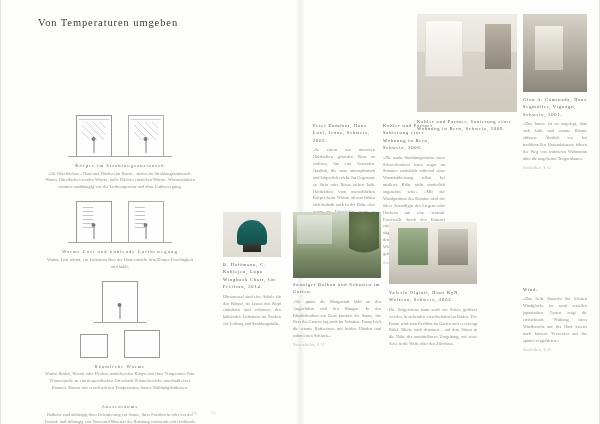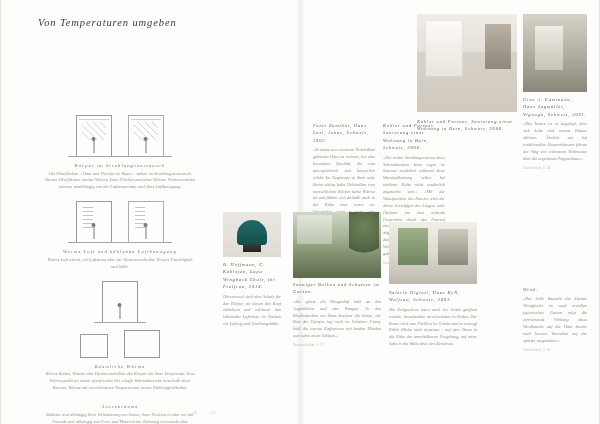--- a/index.html
+++ b/index.html
@@ -3,21 +3,21 @@
 <meta charset="utf-8">
 <style>
   html,body{margin:0;padding:0;}
   body{
     width:600px;height:424px;
     background:#fbfbf9;
     font-family:"Liberation Serif", serif;
     color:#4a4a4a;
     overflow:hidden;
   }
-  .spread{position:relative;width:600px;height:424px;background:#ffffff;font-style:italic;}
+  .spread{position:relative;width:600px;height:424px;background:#ffffff;}
   .page{position:absolute;top:0;height:424px;background:#fdfdfb;}
   .page-left{left:0;width:300px;border-right:1px solid #d8d8d4;}
   .page-right{left:300px;width:300px;}
   .gutter-shadow{
     position:absolute;left:296px;top:0;width:9px;height:424px;
     background:linear-gradient(to right, rgba(0,0,0,0.00), rgba(0,0,0,0.055), rgba(0,0,0,0.00));
     pointer-events:none;
   }
   .edge{position:absolute;top:0;height:424px;width:1px;background:#e3e3df;}
 

